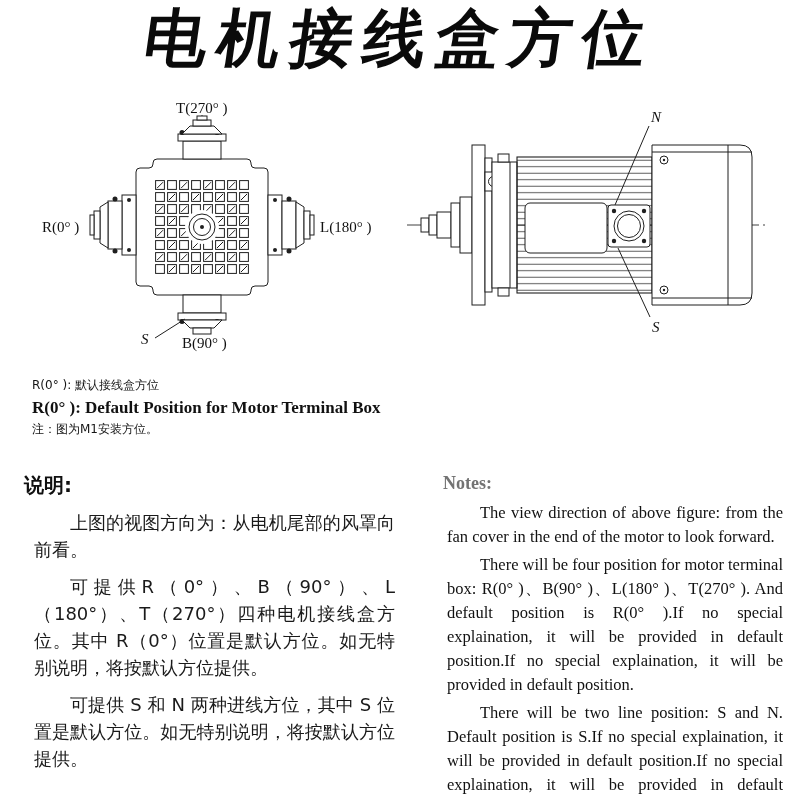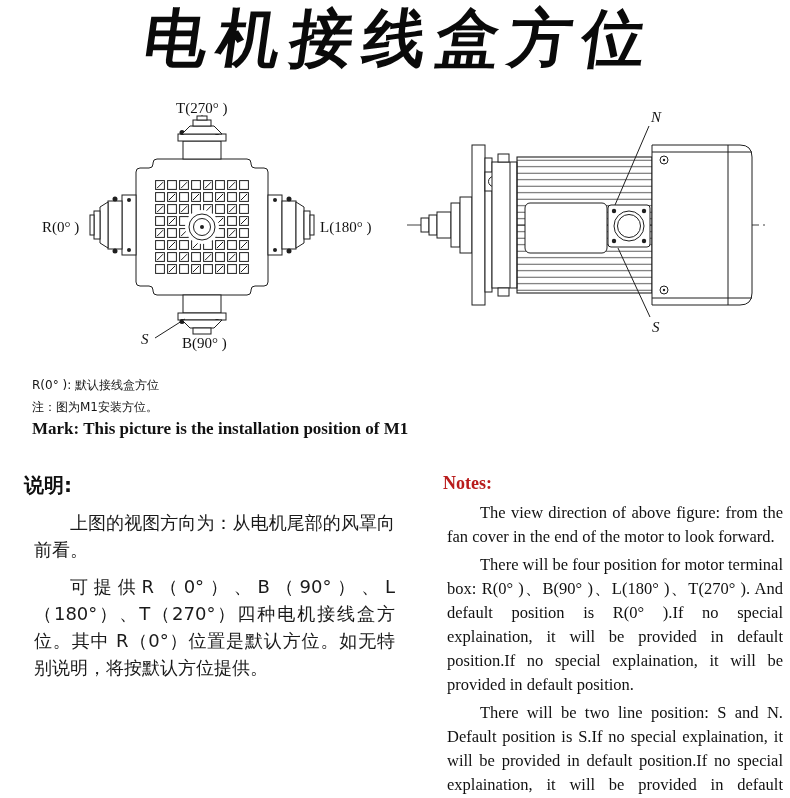--- a/index.html
+++ b/index.html
@@ -14,21 +14,21 @@
   .fillw{fill:#fff;stroke:#1f1f1f;stroke-width:1;}
   .dashdot{stroke:#2a2a2a;stroke-width:0.9;fill:none;stroke-dasharray:14 4 4 4;}
   .cap-left{position:absolute;left:32px;top:375px;width:400px;}
   .cap-right{position:absolute;left:523px;top:379px;width:250px;}
   .cap-cn{font-size:12px;line-height:21.5px;font-family:"DejaVu Sans",sans-serif;color:#151515;}
   .cap-en{font-size:17px;line-height:22px;font-weight:bold;font-family:"Liberation Serif",serif;color:#111;}
   .col-cn{position:absolute;left:24px;top:472px;width:381px;}
   .col-cn h2{margin:0 0 5px 0;font-size:20px;font-weight:bold;color:#101010;}
   .col-cn p{margin:10px;font-size:18px;line-height:27px;text-align:justify;text-indent:2em;color:#1a1a1a;}
   .col-en{position:absolute;left:443px;top:473px;width:344px;}
-  .col-en h2{margin:0 0 7px 0;font-size:18px;font-weight:bold;font-family:"Liberation Serif",serif;color:#b91c1c;}
+  .col-en h2{margin:0 0 7px 0;font-size:18px;font-weight:bold;font-family:"Liberation Serif",serif;color:#737373;}
   .col-en p{margin:4px;font-size:16.5px;line-height:24px;text-align:justify;text-indent:2em;
             font-family:"Liberation Serif",serif;color:#111;}
 </style>
 </head>
 <body>
 
 <div class="page">
 
   <div class="title">电机接线盒方位</div>
 
@@ -178,31 +178,32 @@
     </g>
 
     <line class="ln" x1="244" y1="26" x2="210" y2="105"></line>
     <line class="ln" x1="245" y1="217" x2="213" y2="148"></line>
     <text x="246" y="22" font-style="italic">N</text>
     <text x="247" y="232" font-style="italic">S</text>
   </svg>
 
   <div class="cap-left">
     <div class="cap-cn">R(0° ): 默认接线盒方位</div>
+    <div class="cap-en">R(0° ): Default Position for Motor Terminal Box</div>
     <div class="cap-cn">注：图为M1安装方位。</div>
-    <div class="cap-en">Mark: This picture is the installation position of M1</div>
   </div>
 
   <div class="cap-right">
   </div>
 
   <div class="col-cn">
     <h2>说明:</h2>
     <p>上图的视图方向为：从电机尾部的风罩向前看。</p>
     <p>可提供R（0°）、B（90°）、L（180°）、T（270°）四种电机接线盒方位。其中 R（0°）位置是默认方位。如无特别说明，将按默认方位提供。</p>
+    <p>可提供 S 和 N 两种进线方位，其中 S 位置是默认方位。如无特别说明，将按默认方位提供。</p>
   </div>
 
   <div class="col-en">
     <h2>Notes:</h2>
     <p>The view direction of above figure: from the fan cover in the end of the motor to look forward.</p>
     <p>There will be four position for motor terminal box: R(0° )、B(90° )、L(180° )、T(270° ). And default position is R(0° ).If no special explaination, it will be provided in default position.If no special explaination, it will be provided in default position.</p>
     <p>There will be two line position: S and N. Default position is S.If no special explaination, it will be provided in default position.If no special explaination, it will be provided in default position.</p>
   </div>
 
 </div>

